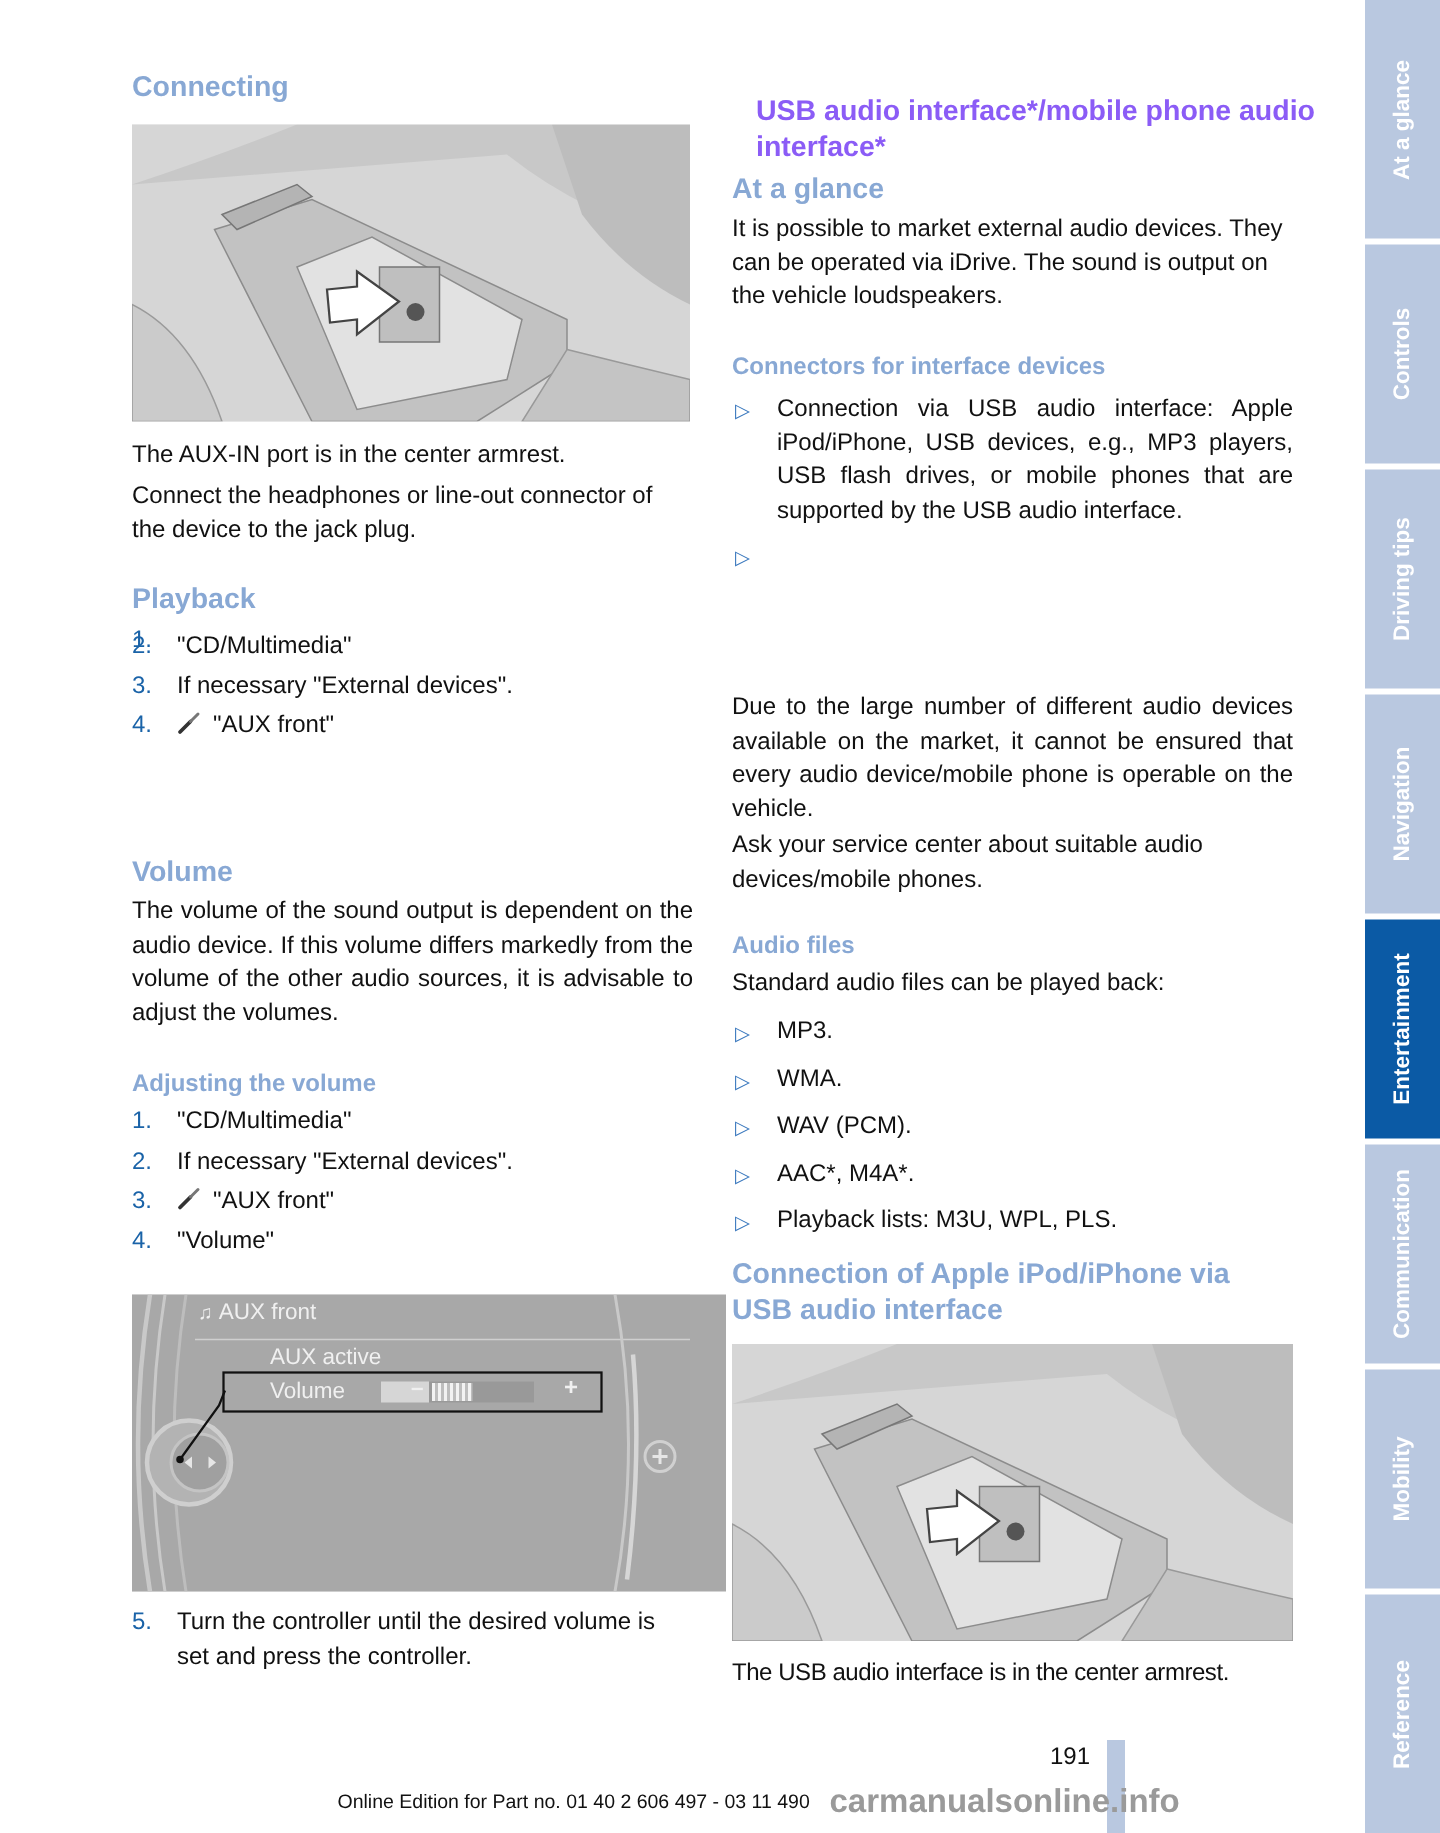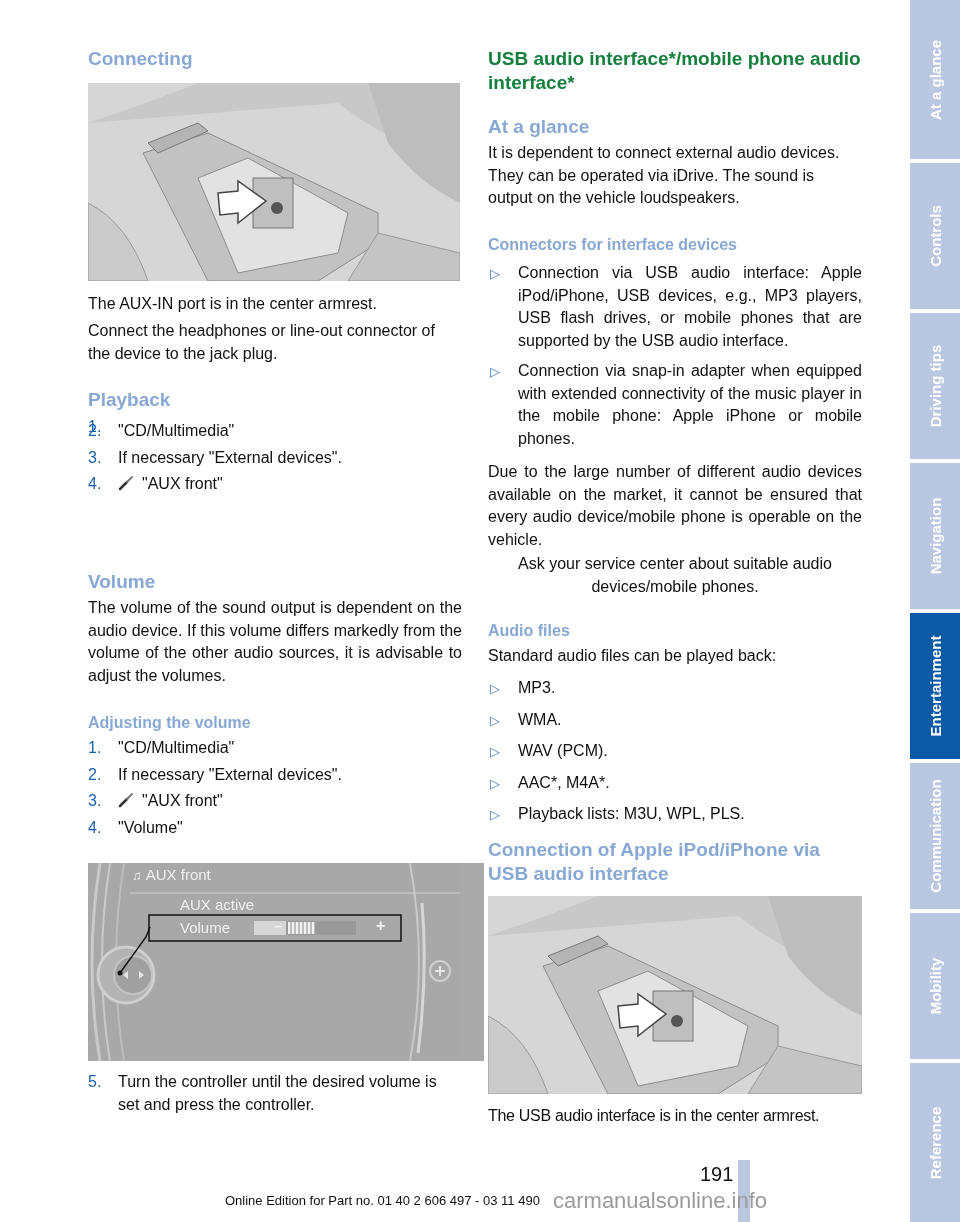--- a/index.html
+++ b/index.html
@@ -1,43 +1,43 @@
 <!DOCTYPE html>
 <html><head>
 <meta charset="utf-8">
 <style>
   html, body { margin:0; padding:0; background:#fff; }
   body { width:960px; height:1222px; position:relative; overflow:hidden;
          font-family:"Liberation Sans", sans-serif; color:#111; }
   .col { position:absolute; top:0; }
   .col-left { left:88px; width:372px; }
   .col-right { left:488px; width:374px; }
-  .h-main { font-weight:bold; color:#15803d; font-size:19px; line-height:24px; margin:0; }
+  .h-main { font-weight:bold; color:#8b5cf6; font-size:19px; line-height:24px; margin:16px; }
   .h-sec { font-weight:bold; color:#88a8d4; font-size:19px; line-height:24px; margin:0; }
   .h-sub { font-weight:bold; color:#88a8d4; font-size:16px; line-height:20px; margin:0; }
   .p { font-size:16px; line-height:22.5px; margin:0; }
   .ol { list-style:none; margin:0; padding:0; }
   .ol li { position:relative; padding-left:30px; font-size:16px; line-height:22.5px; }
   .ol li .num { position:absolute; left:0; top:0; color:#1a63a8; }
   .ul { list-style:none; margin:0; padding:0; }
   .ul li { position:relative; padding-left:30px; font-size:16px; line-height:22.5px; }
   .ul li .bul { position:absolute; left:2px; top:1px; color:#3a78be; font-size:13px; }
   .aux-icon { display:inline-block; width:16px; height:16px; vertical-align:-2px; margin-right:8px; }
   .figure { background:#d4d4d4; position:relative; overflow:hidden; }
   .armrest { width:372px; height:198px; }
   .armrest2 { width:374px; height:198px; }
   .screen { width:372px; height:198px; background:#a9a9a9; position:relative; overflow:hidden; }
   .tab { position:absolute; left:910px; width:50px; background:#b9c8e0; }
   .tab span { position:absolute; left:50%; top:50%; transform:translate(-50%,-50%) rotate(-90deg);
               white-space:nowrap; color:#fff; font-weight:bold; font-size:15px; }
   .tab.active { background:#0b5aa5; }
-  .footer-num { position:absolute; left:700px; top:1163px; font-size:20px; }
+  .footer-num { position:absolute; left:700px; top:1163px; font-size:16px; }
   .footer-bar { position:absolute; left:738px; top:1160px; width:12px; height:62px; background:#b9c8e0; }
   .footer-txt { position:absolute; left:225px; top:1193px; font-size:13px; }
-  .watermark { position:absolute; left:553px; top:1188px; font-size:22px; color:#9a9a9a; }
+  .watermark { position:absolute; left:553px; top:1188px; font-size:22px; color:#9a9a9a;font-weight:bold; }
 </style>
 </head>
 <body>
 
 <div class="col col-left">
   <h2 class="h-sec" style="position:absolute;top:47px;left:0;">Connecting</h2>
 
   <div class="figure armrest" style="position:absolute;top:83px;left:0;">
     <svg width="372" height="198" viewBox="0 0 372 198">
       <rect width="372" height="198" fill="#d6d6d6"></rect>
@@ -120,30 +120,30 @@
   </div>
 
   <ol class="ol" style="position:absolute;top:1071px;left:0;width:374px;">
     <li><span class="num">5.</span><span>Turn the controller until the desired volume is set and press the controller.</span></li>
   </ol>
 </div>
 
 <div class="col col-right">
   <h1 class="h-main" style="position:absolute;top:47px;left:0;width:374px;">USB audio interface*/mobile phone audio interface*</h1>
   <h2 class="h-sec" style="position:absolute;top:115px;left:0;">At a glance</h2>
-  <p class="p" style="position:absolute;top:142px;left:0;width:374px;">It is dependent to connect external audio devices. They can be operated via iDrive. The sound is output on the vehicle loudspeakers.</p>
+  <p class="p" style="position:absolute;top:142px;left:0;width:374px;">It is possible to market external audio devices. They can be operated via iDrive. The sound is output on the vehicle loudspeakers.</p>
 
   <h3 class="h-sub" style="position:absolute;top:235px;left:0;">Connectors for interface devices</h3>
   <ul class="ul" style="position:absolute;top:262px;left:0;width:374px;">
     <li style="margin-bottom:8px;text-align:justify;"><span class="bul">▷</span><span>Connection via USB audio interface: Apple iPod/iPhone, USB devices, e.g., MP3 players, USB flash drives, or mobile phones that are supported by the USB audio interface.</span></li>
-    <li style="text-align:justify;"><span class="bul">▷</span><span>Connection via snap-in adapter when equipped with extended connectivity of the music player in the mobile phone: Apple iPhone or mobile phones.</span></li>
+    <li style="text-align:justify;"><span class="bul">▷</span></li>
   </ul>
 
   <p class="p" style="position:absolute;top:461px;left:0;width:374px;text-align:justify;">Due to the large number of different audio devices available on the market, it cannot be ensured that every audio device/mobile phone is operable on the vehicle.</p>
-  <p class="p" style="position:absolute;top:553px;left:0;width:374px;text-align:center;">Ask your service center about suitable audio devices/mobile phones.</p>
+  <p class="p" style="position:absolute;top:553px;left:0;width:374px;">Ask your service center about suitable audio devices/mobile phones.</p>
 
   <h3 class="h-sub" style="position:absolute;top:621px;left:0;">Audio files</h3>
   <p class="p" style="position:absolute;top:645px;left:0;">Standard audio files can be played back:</p>
   <ul class="ul" style="position:absolute;top:677px;left:0;width:374px;">
     <li style="margin-bottom:9px;"><span class="bul">▷</span><span>MP3.</span></li>
     <li style="margin-bottom:9px;"><span class="bul">▷</span><span>WMA.</span></li>
     <li style="margin-bottom:9px;"><span class="bul">▷</span><span>WAV (PCM).</span></li>
     <li style="margin-bottom:9px;"><span class="bul">▷</span><span>AAC*, M4A*.</span></li>
     <li><span class="bul">▷</span><span>Playback lists: M3U, WPL, PLS.</span></li>
   </ul>

